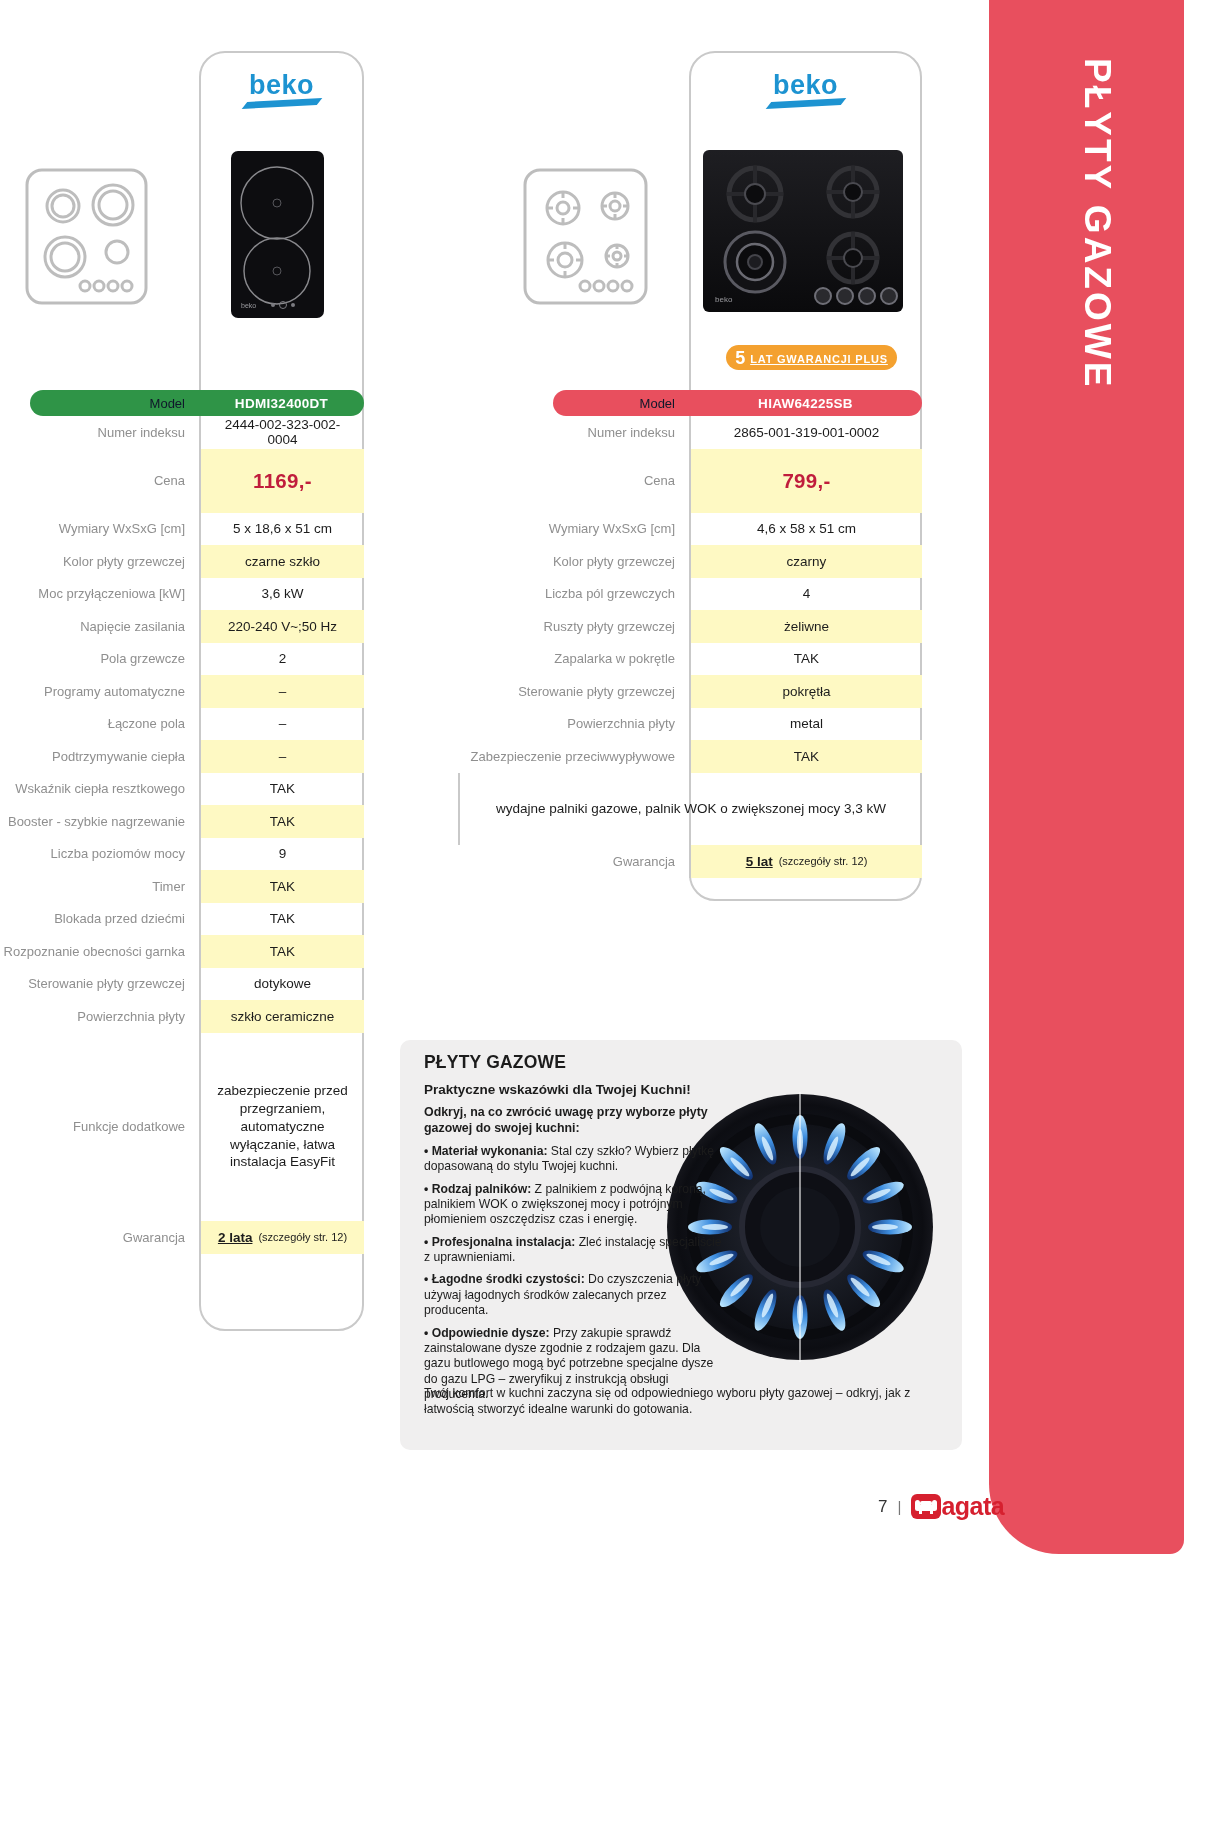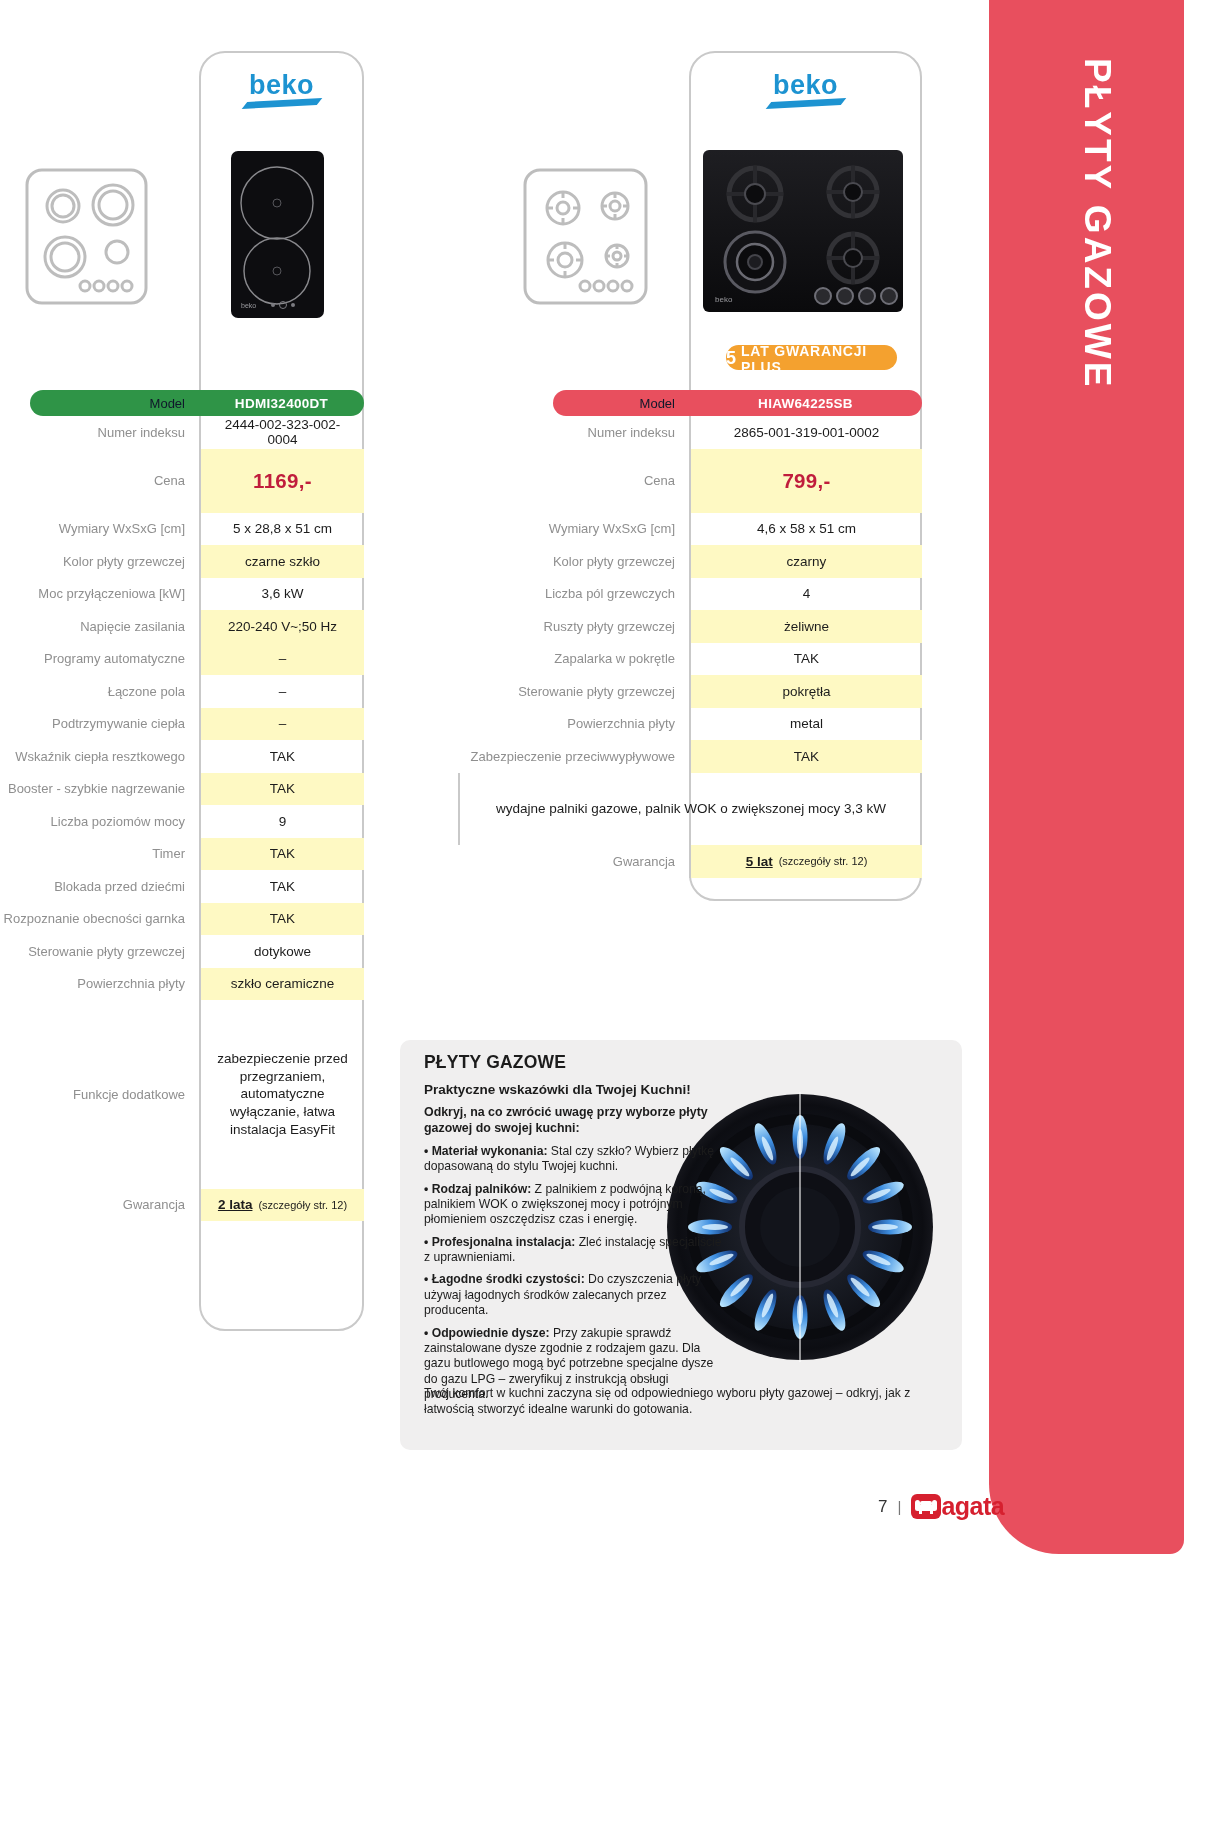--- a/index.html
+++ b/index.html
@@ -53,21 +53,21 @@
   .spec-row.tall .spec-value{line-height:1.32;}
   .spec-row.tall2{height:72.5px;}
   .spec-row.tall2 .spec-value{line-height:1.35;}
   .val-strong{font-weight:700;text-decoration:underline;}
   .note{font-size:11px;font-weight:400;margin-left:6px;}
 
   
   .badge{position:absolute;left:726px;top:345px;width:171px;height:25px;background:#f4a12f;
         border-radius:13px;display:flex;align-items:center;justify-content:center;gap:5px;color:#fff;}
   .badge-num{font-size:18px;font-weight:700;line-height:1;}
-  .badge-label{font-size:14px;font-weight:700;letter-spacing:.8px;padding-top:2px;}
+  .badge-label{font-size:11px;font-weight:700;letter-spacing:.8px;padding-top:2px;text-decoration:underline;}
 
   
   .info-box{position:absolute;left:400px;top:1040px;width:562px;height:410px;
         background:#f0efef;border-radius:10px;}
   .info-text{position:absolute;left:424px;top:1052px;width:302px;color:#1c1c1c;}
   .info-title{font-size:17.5px;font-weight:800;letter-spacing:.2px;}
   .info-subtitle{font-size:13.5px;font-weight:800;margin-top:9px;}
   .info-intro{font-size:12.4px;font-weight:800;margin-top:8px;line-height:1.28;}
   .bullet{font-size:12.2px;line-height:1.26;margin-top:7px;}
   .bullet::before{content:"• ";font-weight:800;}
@@ -211,33 +211,37 @@
       <div class="spec-row">
         <div class="spec-label">Numer indeksu</div>
         <div class="spec-value">2444-002-323-002-0004</div>
       </div>
       <div class="spec-row price alt">
         <div class="spec-label">Cena</div>
         <div class="spec-value">1169,-</div>
       </div>
       <div class="spec-row">
         <div class="spec-label">Wymiary WxSxG [cm]</div>
-        <div class="spec-value">5 x 28,8 x 51 cm</div>
+        <div class="spec-value">5 x 18,6 x 51 cm</div>
       </div>
       <div class="spec-row alt">
         <div class="spec-label">Kolor płyty grzewczej</div>
         <div class="spec-value">czarne szkło</div>
       </div>
       <div class="spec-row">
         <div class="spec-label">Moc przyłączeniowa [kW]</div>
         <div class="spec-value">3,6 kW</div>
       </div>
       <div class="spec-row alt">
         <div class="spec-label">Napięcie zasilania</div>
         <div class="spec-value">220-240 V~;50 Hz</div>
+      </div>
+      <div class="spec-row">
+        <div class="spec-label">Pola grzewcze</div>
+        <div class="spec-value">2</div>
       </div>
       <div class="spec-row alt">
         <div class="spec-label">Programy automatyczne</div>
         <div class="spec-value">–</div>
       </div>
       <div class="spec-row">
         <div class="spec-label">Łączone pola</div>
         <div class="spec-value">–</div>
       </div>
       <div class="spec-row alt">

